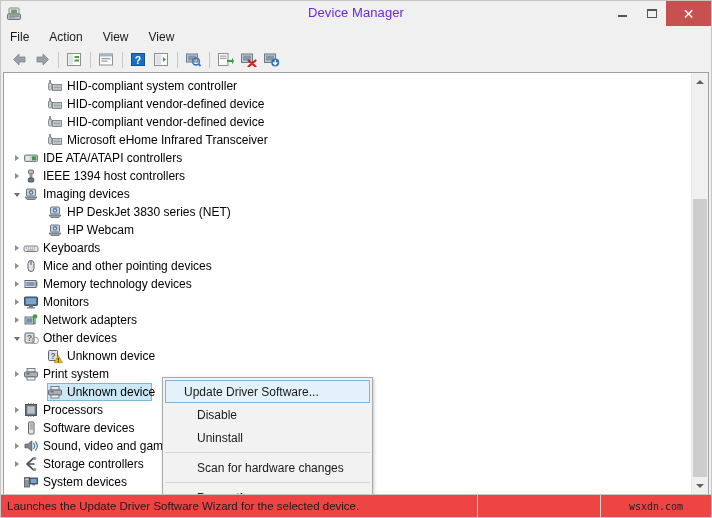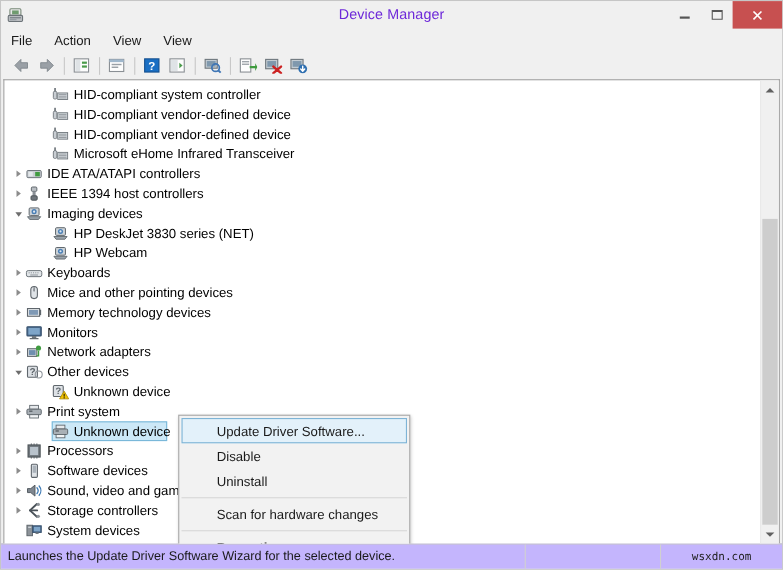--- a/index.html
+++ b/index.html
@@ -261,33 +261,33 @@
     align-items: center;
     font-size: 12px;
     color: #1a1a1a;
     padding-left: 32px;
     margin: 0 2px;
     box-sizing: border-box;
   }
   .ctx-item.hover {
     background: #e3f1fa;
     border: 1px solid #7eb4d6;
-    padding-left: 31px;
+    padding-left: 18px;
   }
   .ctx-item.bold { font-weight: bold; }
   .ctx-sep {
     height: 1px;
     background: #d6d6d6;
     margin: 3px 2px 3px 2px;
   }
 
   
   .statusbar {
     height: 22px;
-    background: #c4b5fd;
+    background: #ef4444;
     border-top: 1px solid #c6c6c6;
     display: flex;
     align-items: flex-start;
     flex: none;
     font-size: 11.5px;
     color: #1a1a1a;
   }
   .status-main {
     flex: 1;
     padding-left: 6px;

